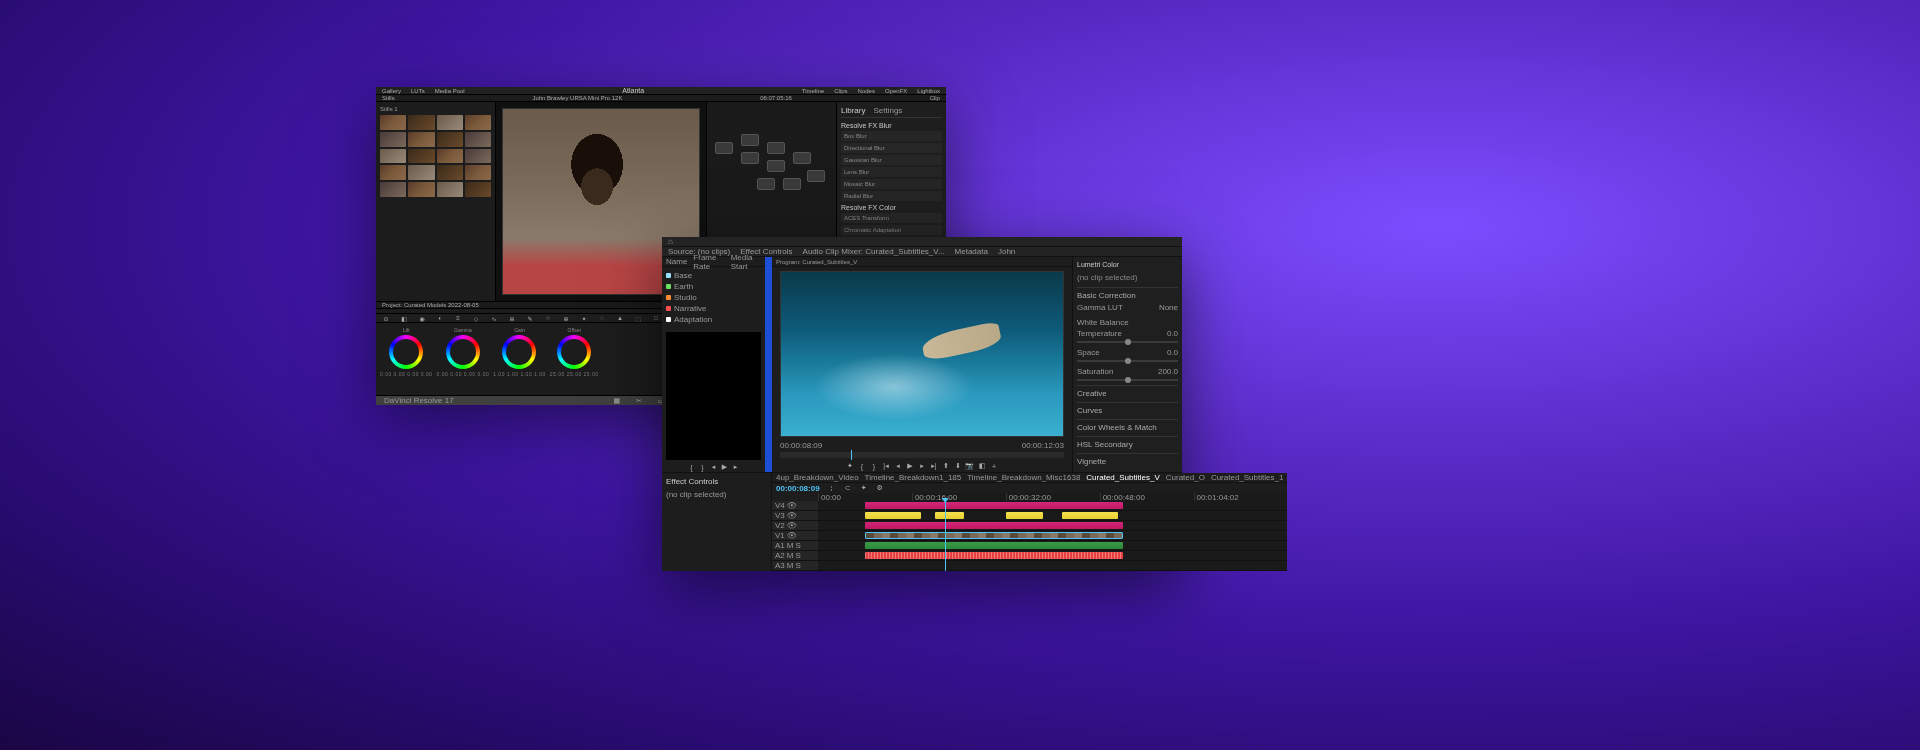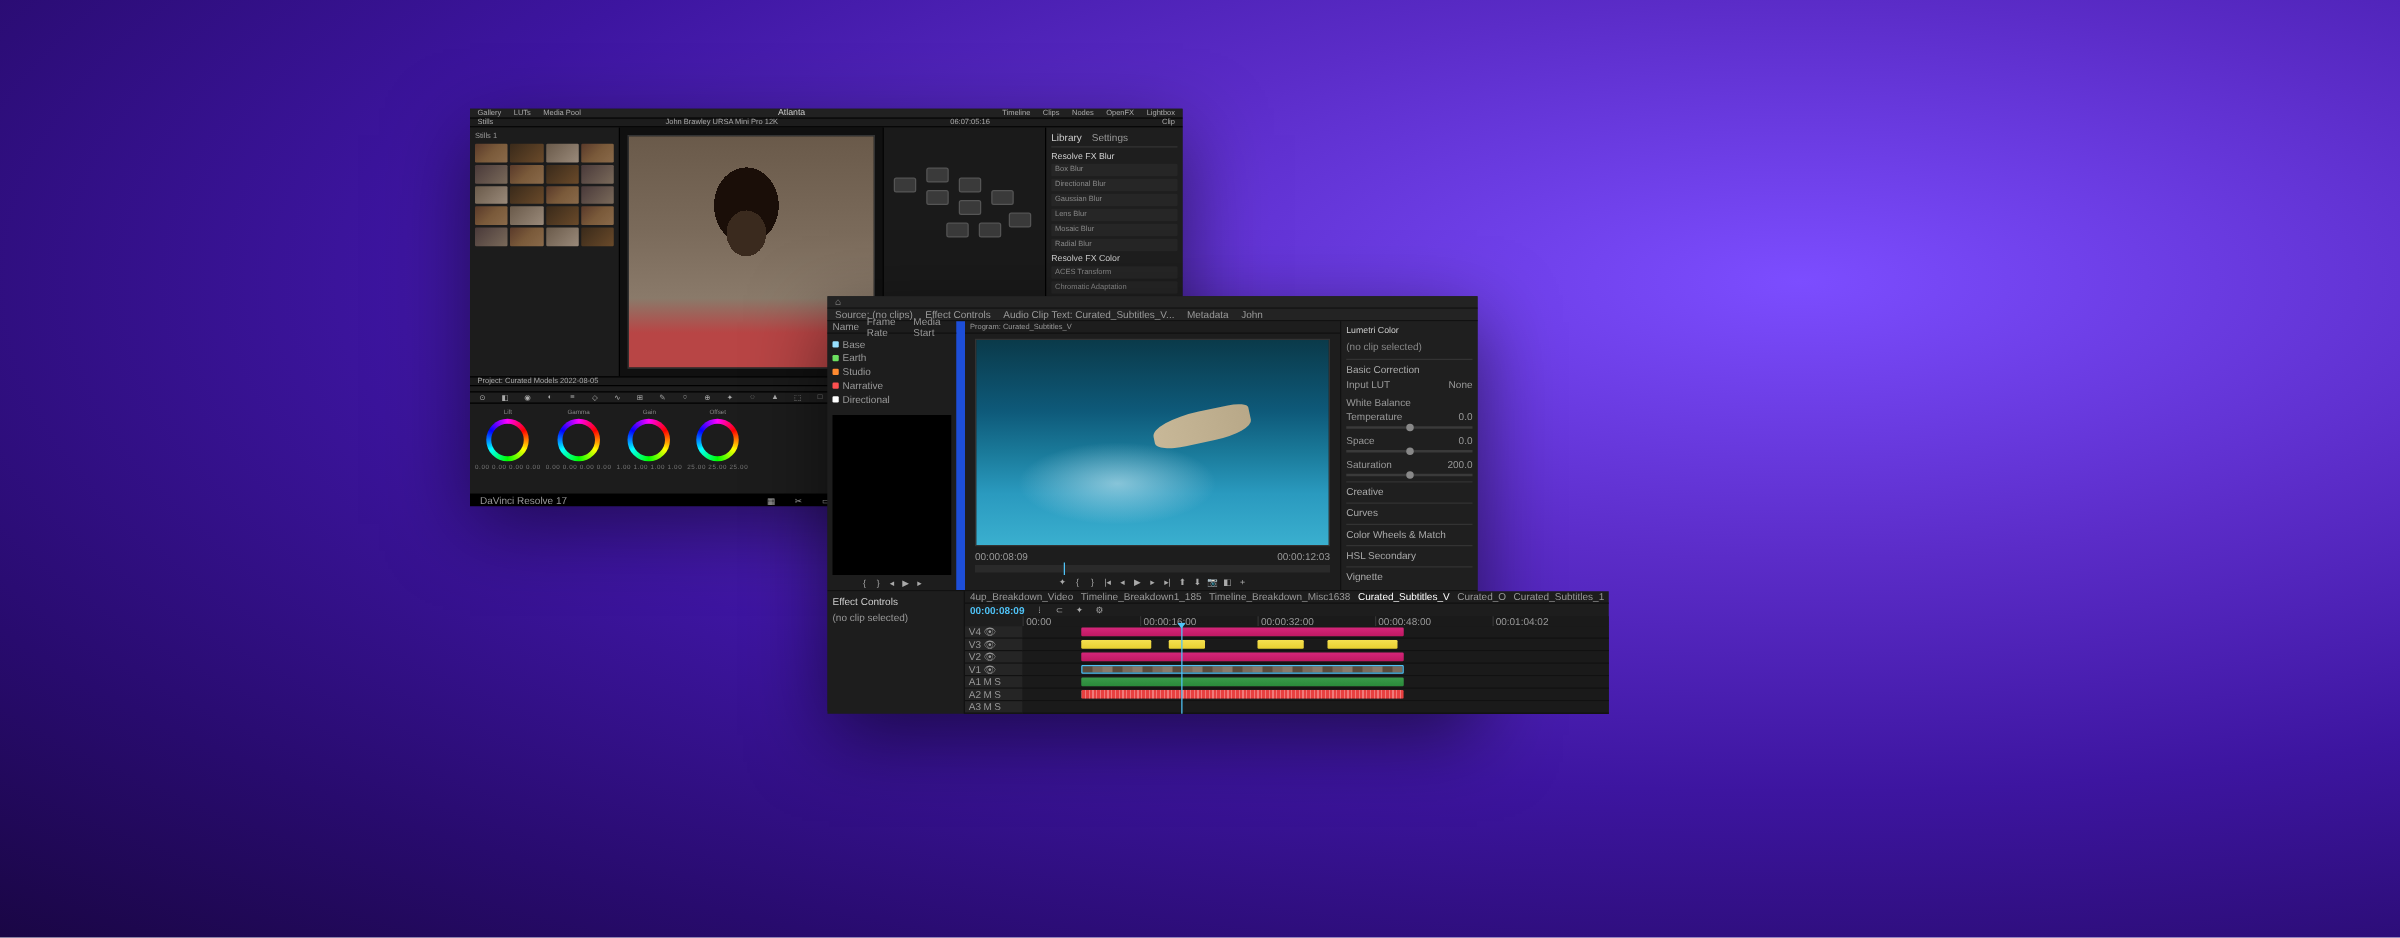--- a/index.html
+++ b/index.html
@@ -38,21 +38,21 @@
 .wheelbox{display:flex;flex-direction:column;align-items:center;gap:2px}
 .wheelbox .lbl{font-size:5px;color:#888}
 .wheel{width:34px;height:34px;border-radius:50%;background:conic-gradient(from 0deg,#f0f 0deg,#f00 60deg,#ff0 120deg,#0f0 180deg,#0ff 240deg,#00f 300deg,#f0f 360deg);position:relative}
 .wheel::after{content:"";position:absolute;inset:4px;border-radius:50%;background:#1c1c1c}
 .wheelbox .val{font-size:5px;color:#777;letter-spacing:.5px}
 .colorwarp{padding:4px;display:flex;gap:6px}
 .cw-grid{flex:1;background:#161616;border:1px solid #333;position:relative}
 .cw-grid::before{content:"";position:absolute;inset:0;background-image:linear-gradient(#333 1px,transparent 1px),linear-gradient(90deg,#333 1px,transparent 1px);background-size:10px 10px}
 .cw-hex{width:60px;height:60px;background:conic-gradient(from 0deg,#f0f,#f00,#ff0,#0f0,#0ff,#00f,#f0f);clip-path:polygon(50% 0,93% 25%,93% 75%,50% 100%,7% 75%,7% 25%);position:relative;margin:2px auto}
 .cw-hex::after{content:"";position:absolute;inset:15px;background:#1c1c1c;clip-path:polygon(50% 0,93% 25%,93% 75%,50% 100%,7% 75%,7% 25%)}
-.app-a .bottombar{height:14px;background:#000000;display:flex;align-items:center;justify-content:space-between;padding:0 8px;border-top:1px solid #000;font-size:7px}
+.app-a .bottombar{height:14px;background:#404040;display:flex;align-items:center;justify-content:space-between;padding:0 8px;border-top:1px solid #000;font-size:7px}
 .app-a .bottombar .pages{display:flex;gap:14px}
 .app-a .topbar span,.app-a .subbar span,.app-a .tools span,.app-a .viewerctrl span{color:#aaa;font-size:6px;cursor:pointer}
 
 
 .app-b{position:absolute;left:662px;top:237px;width:520px;height:332px;background:#1d1d1d;box-shadow:0 20px 60px rgba(0,0,0,.55);display:flex;flex-direction:column}
 .app-b .topbar{height:12px;background:#232323;display:flex;align-items:center;padding:0 6px;gap:8px;font-size:6px;color:#999;border-bottom:1px solid #111}
 .app-b .panelbar{height:12px;background:#232323;display:flex;gap:10px;padding:0 6px;align-items:center;font-size:6px;border-bottom:1px solid #111}
 .app-b .mid{flex:1;display:grid;grid-template-columns:110px 1fr 110px}
 .srcpanel{background:#1d1d1d;border-right:7px solid #1d4ed8;display:flex;flex-direction:column}
 .srcpanel .tabs{height:10px;display:flex;gap:6px;padding:0 4px;font-size:6px;align-items:center;border-bottom:1px solid #111}
@@ -280,21 +280,21 @@
   </div>
 </div>
 
 <div class="app-b">
   <div class="topbar">
     <span>⌂</span>
   </div>
   <div class="panelbar">
     <span>Source: (no clips)</span>
     <span>Effect Controls</span>
-    <span>Audio Clip Text: Curated_Subtitles_V...</span>
+    <span>Audio Clip Mixer: Curated_Subtitles_V...</span>
     <span>Metadata</span>
     <span>John</span>
   </div>
   <div class="mid">
     <div class="srcpanel">
       <div class="tabs">
         <span>Name</span>
         <span>Frame Rate</span>
         <span>Media Start</span>
       </div>
@@ -310,21 +310,21 @@
         <div class="mark">
             <div class="markdot" style="background:#ff8a30"></div>
             <span>Studio</span>
           </div>
         <div class="mark">
             <div class="markdot" style="background:#ff5050"></div>
             <span>Narrative</span>
           </div>
         <div class="mark">
             <div class="markdot" style="background:#ffffff"></div>
-            <span>Directional</span>
+            <span>Adaptation</span>
           </div>
       </div>
       <div class="black"></div>
       <div class="ctrl">
         <span class="icn">{</span>
         <span class="icn">}</span>
         <span class="icn">◂</span>
         <span class="icn">▶</span>
         <span class="icn">▸</span>
       </div>
@@ -351,21 +351,21 @@
         <span class="icn">📷</span>
         <span class="icn">◧</span>
         <span class="icn">+</span>
       </div>
     </div>
     <div class="lumetri">
       <div class="hdr">Lumetri Color</div>
       <div class="row">(no clip selected)</div>
       <div class="section">Basic Correction</div>
       <div class="row">
-          <span>Input LUT</span>
+          <span>Gamma LUT</span>
           <span>None</span>
         </div>
       <div class="row" style="margin-top:4px">
           <span>White Balance</span>
         </div>
       <div class="row">
           <span>Temperature</span>
           <span>0.0</span>
         </div>
       <div class="slider"></div>

